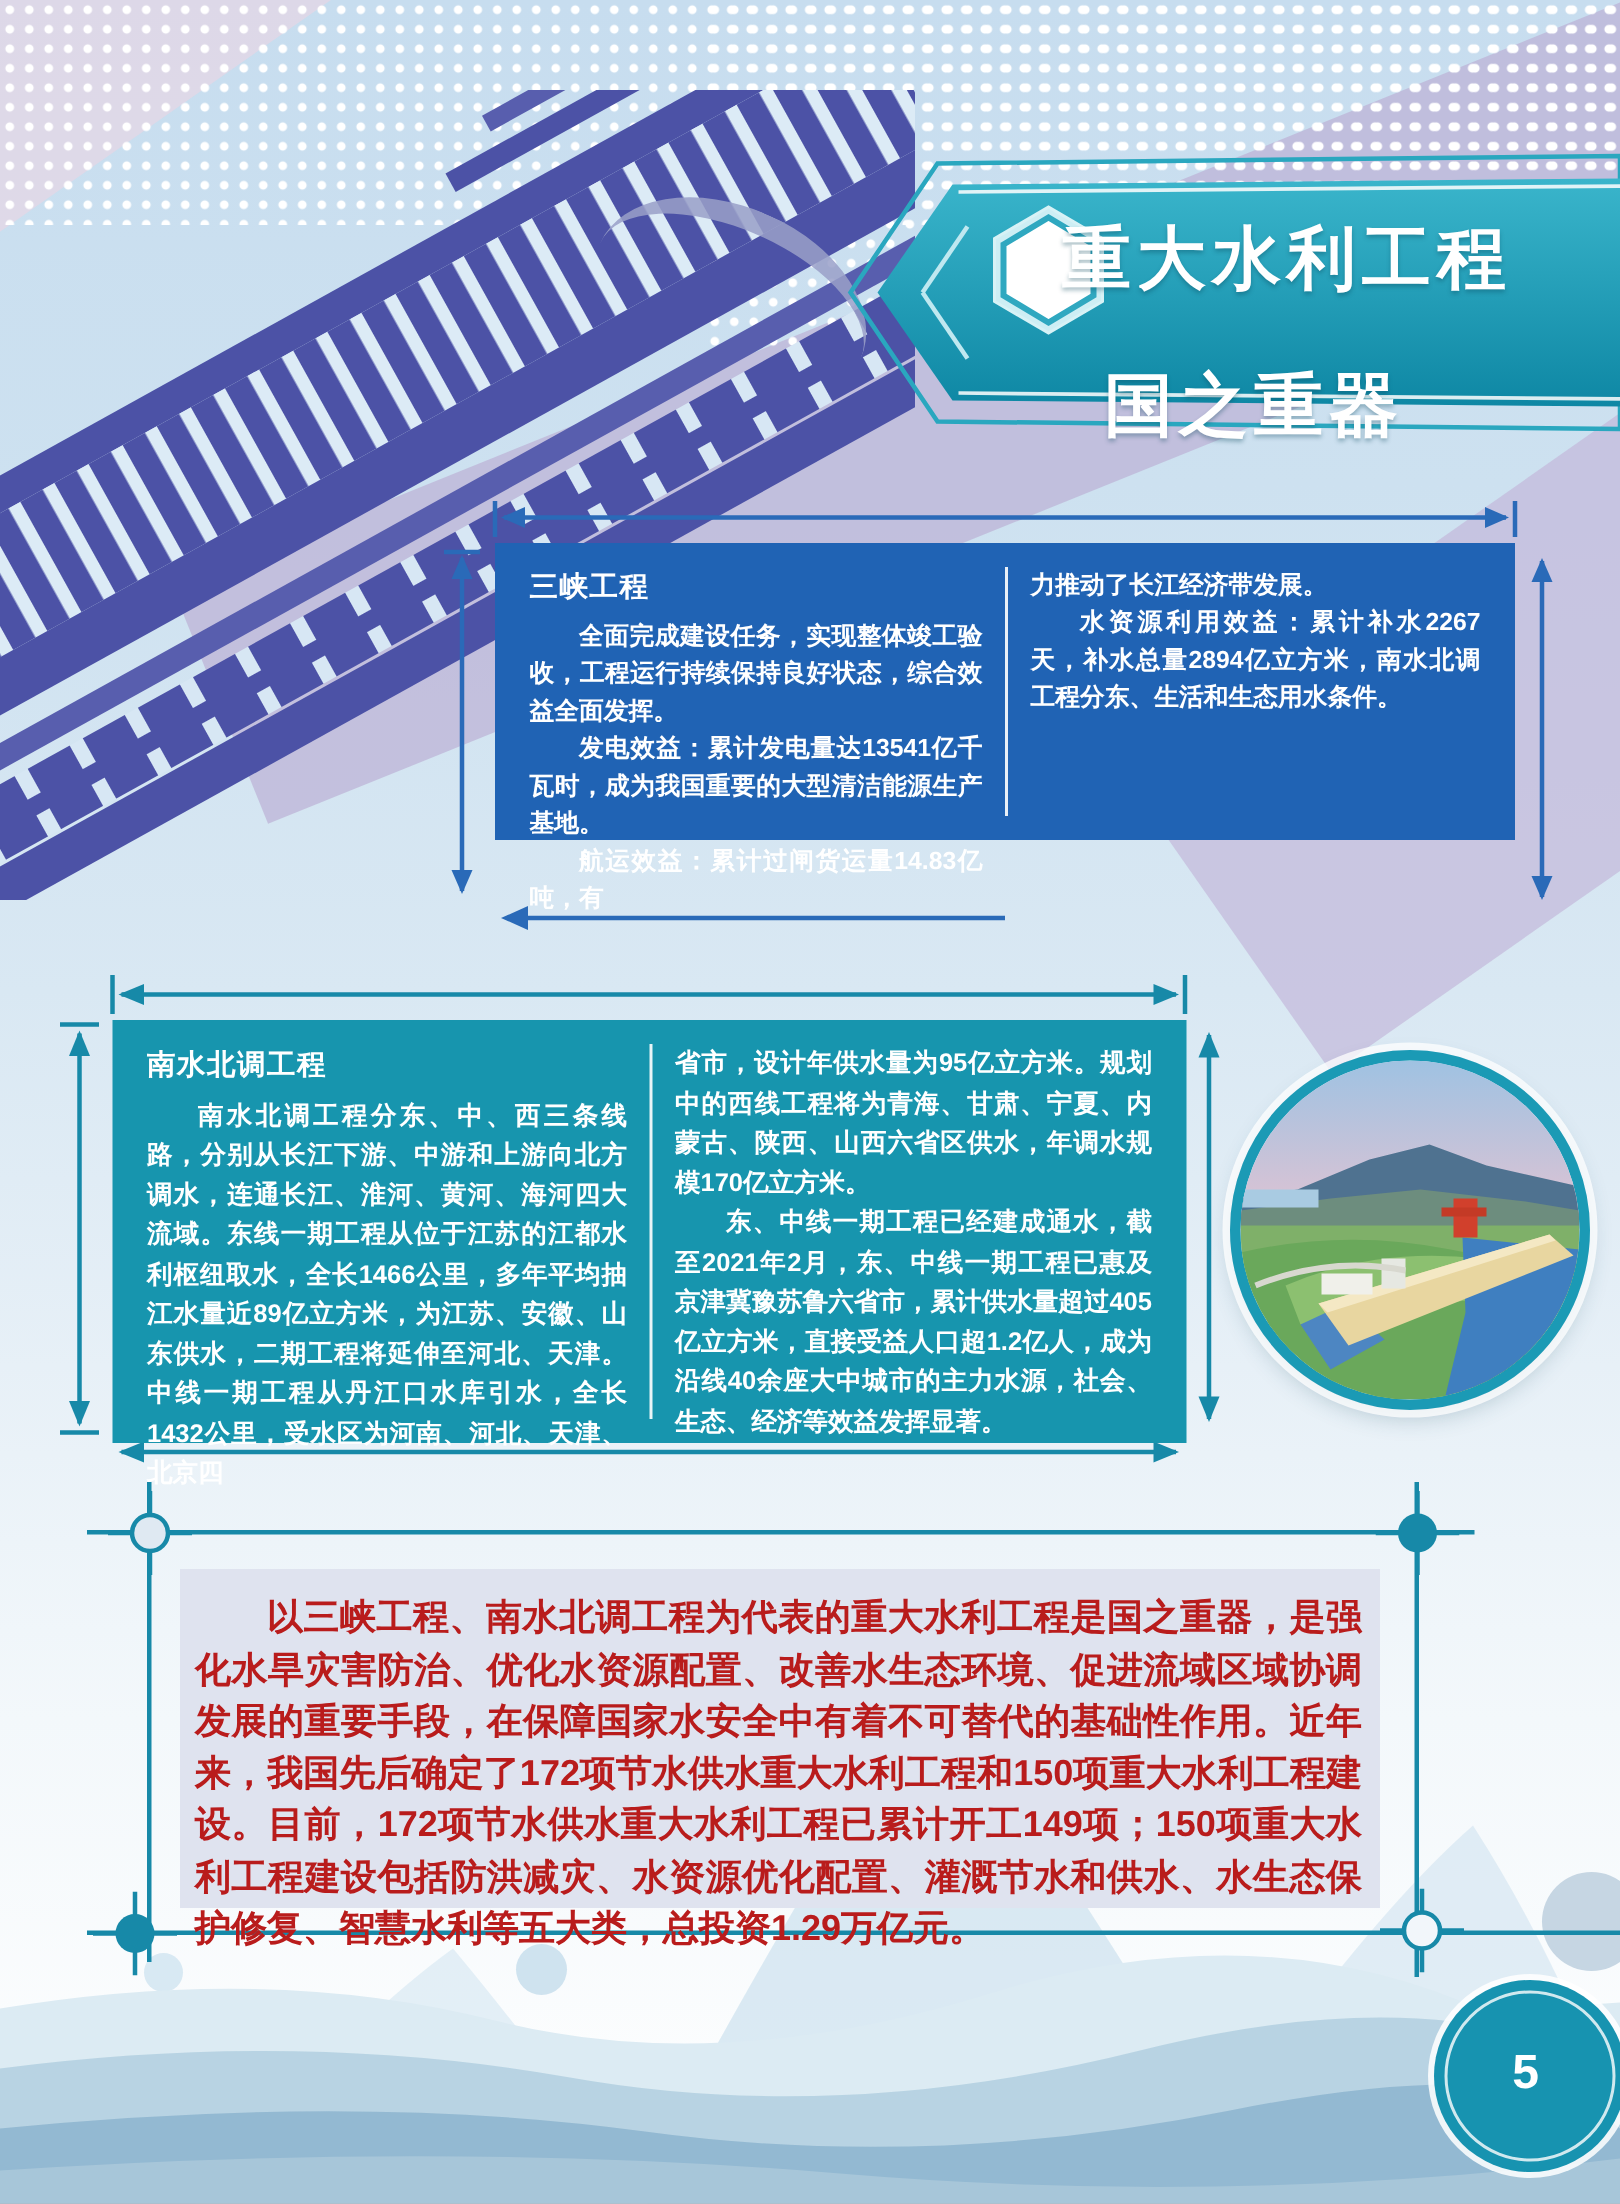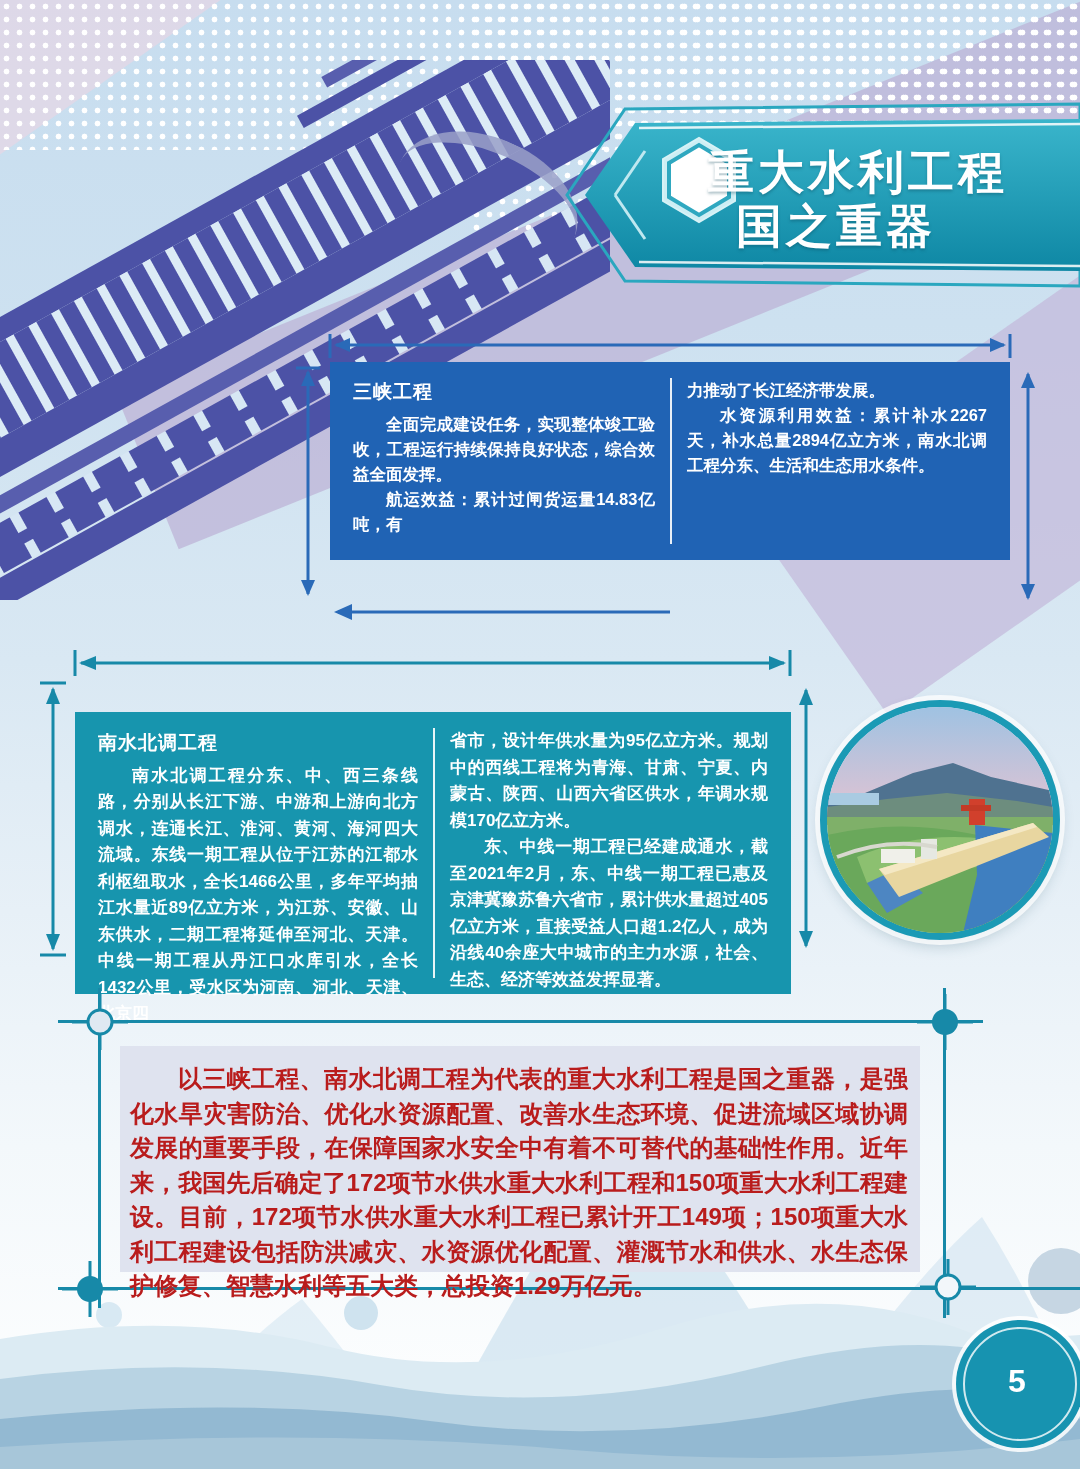--- a/index.html
+++ b/index.html
@@ -18,31 +18,31 @@
   #band1{left:105px;top:170px;width:1150px;height:170px;background:#bdb1d6;opacity:.72;transform:rotate(-22deg);}
   #band2{left:760px;top:310px;width:620px;height:250px;background:#c3b8da;opacity:.7;transform:rotate(-35deg);}
   #pink-corner{left:-80px;top:-50px;width:300px;height:140px;background:#e9d6e3;opacity:.65;transform:rotate(-35deg);}
 
   
   #banner-svg{left:555px;top:95px;}
   #banner-text{left:560px;top:130px;width:520px;color:#ffffff;text-align:right;
                font-weight:bold;line-height:1.18;letter-spacing:4px;
                text-shadow:0 2px 3px rgba(10,70,90,.35);}
   #banner-text .l1{display:block;font-size:46px;padding-right:72px;margin-top:15px;}
-  #banner-text .l2{display:block;font-size:46px;padding-right:144px;}
+  #banner-text .l2{display:block;font-size:46px;padding-right:144px;margin-top:44px;}
 
   
   .infobox{display:flex;color:#ffffff;box-sizing:border-box;padding:16px 8px;}
   .infobox .col{width:50%;padding:0 15px;box-sizing:border-box;text-align:justify;}
   .infobox .col.c2{border-left:2px solid rgba(255,255,255,.9);}
   .infobox h3{margin:0 0 5px 0;font-size:19px;font-weight:bold;letter-spacing:1px;}
   .infobox p{margin:0;text-indent:2em;}
   .infobox p.noindent{text-indent:0;}
   #box-sanxia{left:330px;top:362px;width:680px;height:198px;background:#2063b4;font-size:16.5px;line-height:1.52;font-weight:600;}
-  #box-nsbd{left:75px;top:680px;width:716px;height:282px;background:#1795ae;font-size:17px;line-height:1.56;font-weight:600;margin-top:32px;}
+  #box-nsbd{left:75px;top:680px;width:716px;height:282px;background:#1795ae;font-size:17px;line-height:1.56;font-weight:600;}
 
   
   .dims line{stroke-width:3px;}
   .dims.blue line{stroke:#2a6ab8;} .dims.blue polygon{fill:#2a6ab8;}
   .dims.teal line{stroke:#1789a8;} .dims.teal polygon{fill:#1789a8;}
 
   
   #photo{left:820px;top:700px;width:240px;height:240px;border-radius:50%;overflow:hidden;
          border:7px solid #1b9ab5;box-sizing:border-box;
          box-shadow:0 0 0 5px rgba(255,255,255,.75), 0 6px 14px rgba(40,90,110,.25);}
@@ -147,20 +147,21 @@
     <polygon points="738,44 731,60 745,60"></polygon>
       <polygon points="738,272 731,256 745,256"></polygon>
     <line x1="48" y1="284" x2="380" y2="284"></line>
     <polygon points="44,284 62,276 62,292"></polygon>
   </svg>
 
   <div class="abs infobox" id="box-sanxia">
     <div class="col">
       <h3>三峡工程</h3>
       <p>全面完成建设任务，实现整体竣工验收，工程运行持续保持良好状态，综合效益全面发挥。</p>
+      <p>发电效益：累计发电量达13541亿千瓦时，成为我国重要的大型清洁能源生产基地。</p>
       <p>航运效益：累计过闸货运量14.83亿吨，有</p>
     </div>
     <div class="col c2">
       <p class="noindent">力推动了长江经济带发展。</p>
       <p>水资源利用效益：累计补水2267天，补水总量2894亿立方米，南水北调工程分东、生活和生态用水条件。</p>
     </div>
   </div>
 
   <svg class="abs dims teal" style="left:30px;top:640px;" width="810" height="350" viewBox="0 0 810 350">
     <line x1="45" y1="10" x2="45" y2="36"></line>

